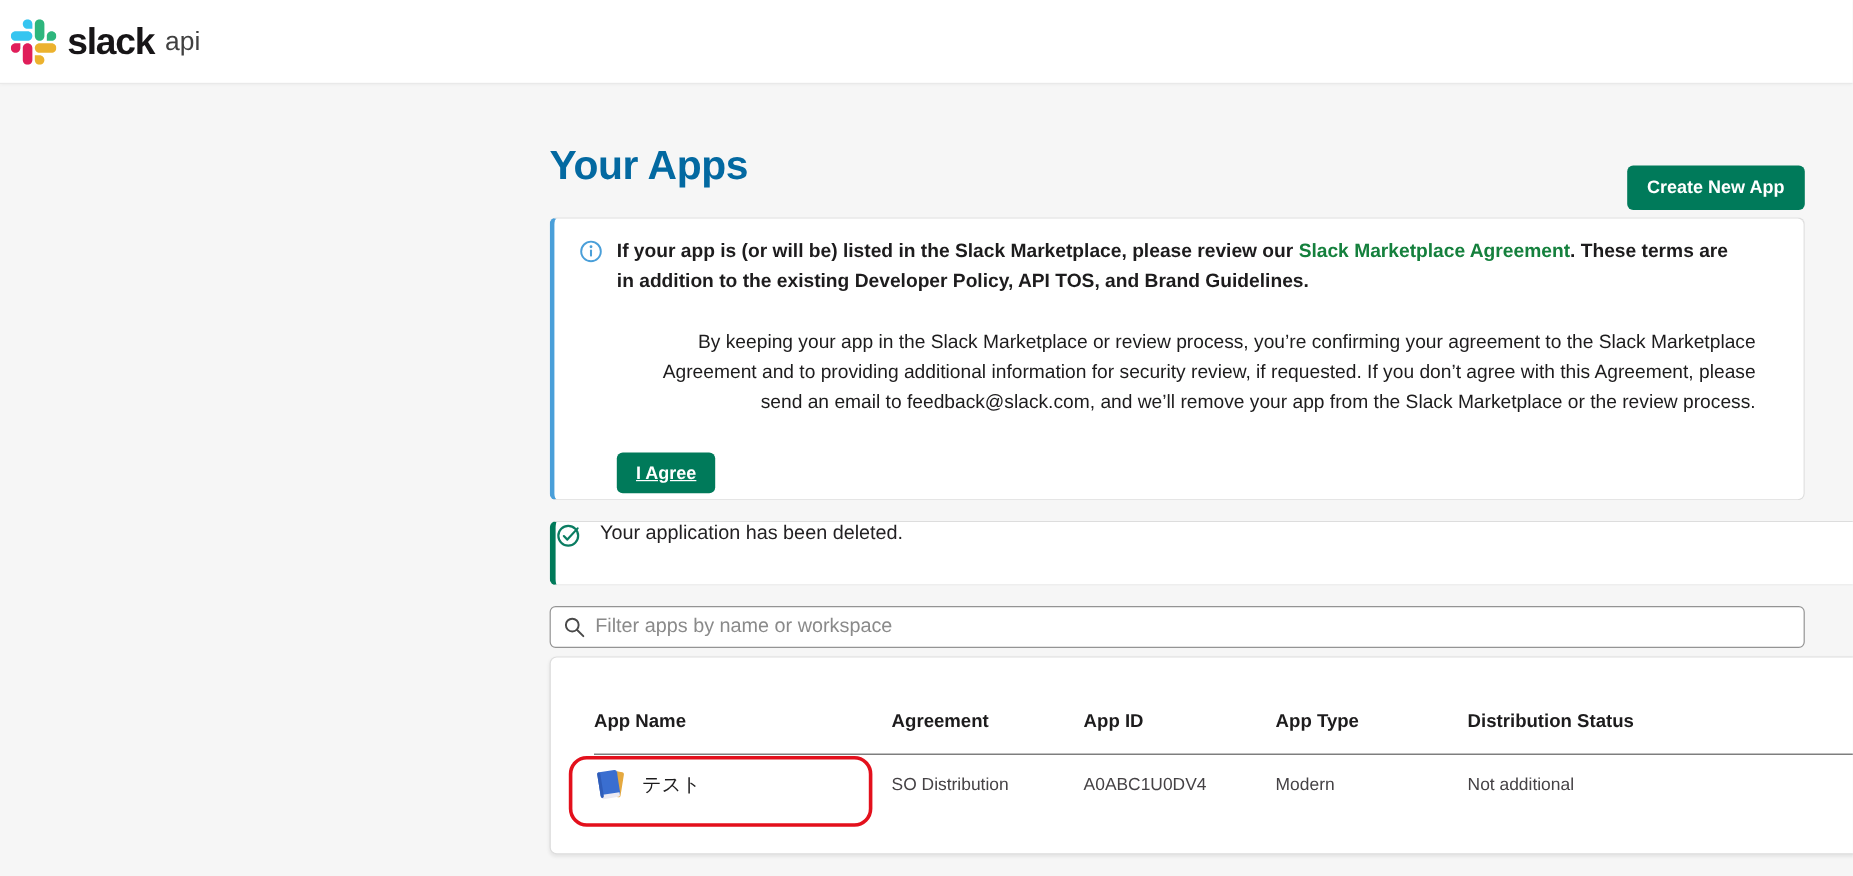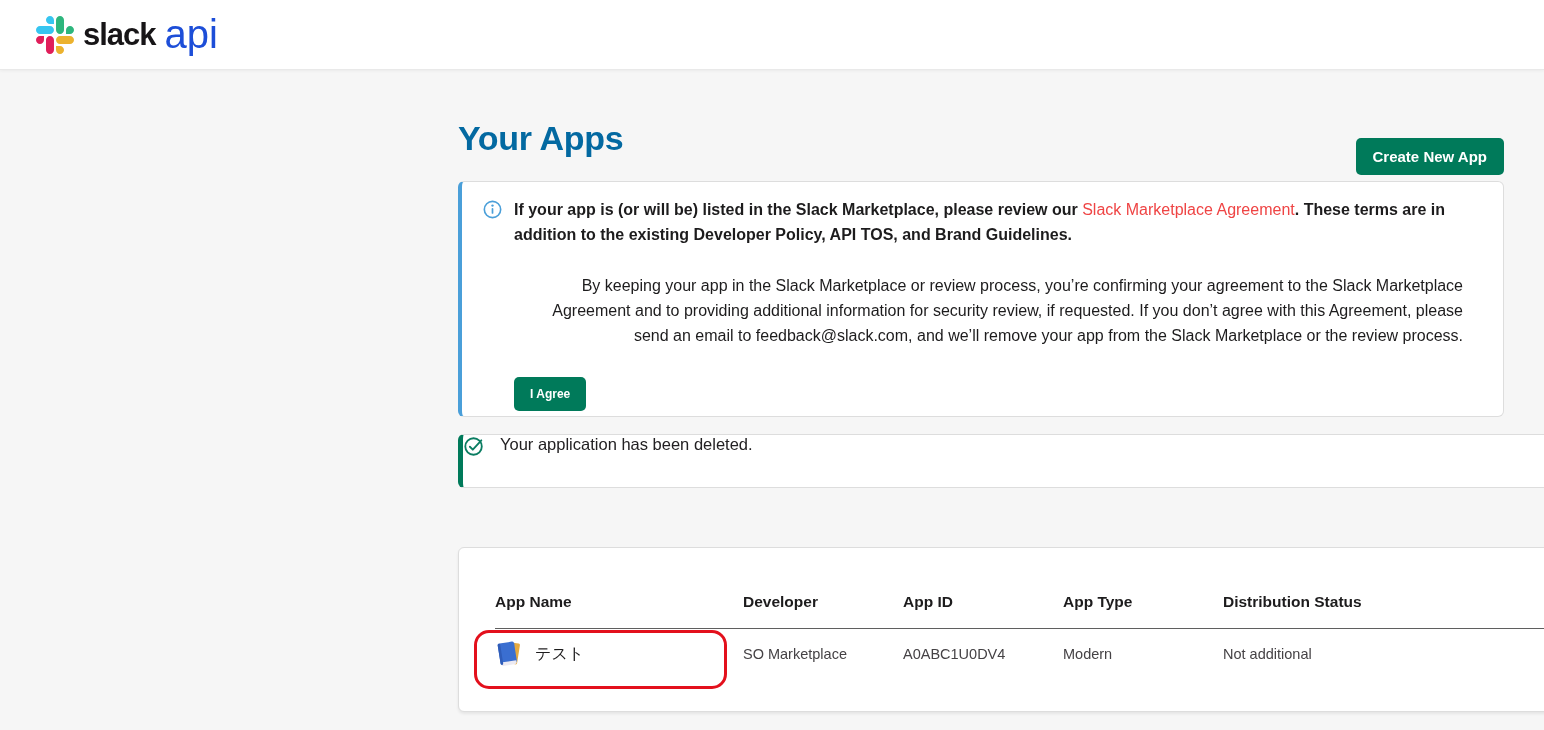--- a/index.html
+++ b/index.html
@@ -11,26 +11,26 @@
     overflow: hidden;
   }
   .canvas { position: relative; width: 1544px; height: 730px; }
 
   
   .topbar {
     position: absolute; left: 0; top: 0; width: 1544px; height: 70px;
     background: #ffffff;
     border-bottom: 1px solid #e9e9e9;
     box-shadow: 0 1px 3px rgba(0,0,0,0.05);
-    display: flex; align-items: center; padding-left: 36px;
+    display: flex; align-items: center; padding-left: 9px;
   }
   .logo-wrap { display: flex; align-items: center; cursor: pointer; }
   .logo-mark { width: 38px; height: 38px; margin-right: 9px; }
   .logo-bold { font-size: 31px; font-weight: 900; letter-spacing: -1px; color: #171517; }
-  .logo-light { font-size: 40px; font-weight: 400; color: #1d4ed8; margin-left: 9px; letter-spacing: 0; }
+  .logo-light { font-size: 22px; font-weight: 400; color: #404040; margin-left: 9px; letter-spacing: 0; }
 
   
   .page-title {
     position: absolute; left: 458px; top: 119px;
     font-size: 34px; font-weight: 800; color: #0369a1; letter-spacing: -0.3px;
   }
   .create-btn {
     position: absolute; right: 40px; top: 138px; height: 37px;
     background: #007a5a; color: #ffffff;
     border: none; border-radius: 5px;
@@ -44,32 +44,32 @@
     position: absolute; left: 458px; top: 181px; width: 1046px; height: 236px;
     background: #ffffff;
     border: 1px solid #dddddd;
     border-left: 4px solid #4a9fd9;
     border-radius: 6px;
     padding: 15px 40px 0 21px;
   }
   .notice-head { display: flex; align-items: flex-start; }
   .info-icon { width: 19px; height: 19px; flex: 0 0 19px; margin-top: 3px; margin-right: 12px; }
   .notice-lead { font-size: 16px; font-weight: 700; line-height: 25px; color: #1d1c1d; max-width: 940px; }
-  .notice-link { color: #ef4444; font-weight: 400; text-decoration: none; cursor: pointer; }
+  .notice-link { color: #15803d; font-weight: 700; text-decoration: none; cursor: pointer; }
   .notice-body {
     margin-left: 31px; margin-top: 26px;
     font-size: 16px; font-weight: 400; line-height: 25px; color: #1d1c1d; max-width: 952px; text-align: right;
   }
   .agree-btn {
     margin-left: 31px; margin-top: 29px; height: 34px;
     background: #007a5a; color: #ffffff;
     border: none; border-radius: 5px;
     font-family: "Liberation Sans", sans-serif;
-    font-size: 12px; font-weight: 700;
-    padding: 0 16px; cursor: pointer;
+    font-size: 15px; font-weight: 700;
+    padding: 0 16px; cursor: pointer; text-decoration: underline;
   }
 
   
   .alert-banner {
     position: absolute; left: 458px; top: 434px; width: 1194px; height: 54px;
     background: #ffffff;
     border: 1px solid #dddddd;
     border-left: 5px solid #007a5a;
     border-radius: 6px;
     display: flex; align-items: flex-start; 
@@ -159,46 +159,53 @@
   </div>
 
   <div class="alert-banner">
     <svg class="check-icon" viewBox="0 0 24 24" xmlns="http://www.w3.org/2000/svg" fill="none" stroke="#0b7d62" stroke-width="2" stroke-linecap="round" stroke-linejoin="round">
       <circle cx="11.5" cy="12.5" r="9"></circle>
       <path d="M7.5 12.8l3.2 3.2 9.3-10.2"></path>
     </svg>
     <span class="alert-text">Your application has been deleted.</span>
   </div>
 
+  <div class="filter-box">
+    <svg class="search-icon" viewBox="0 0 20 20" xmlns="http://www.w3.org/2000/svg" fill="none" stroke="#4a4a4a" stroke-width="1.7" stroke-linecap="round">
+      <circle cx="8.3" cy="8.3" r="5.6"></circle>
+      <path d="M12.6 12.6L18 18"></path>
+    </svg>
+    <input class="filter-input" type="text" placeholder="Filter apps by name or workspace" style="">
+  </div>
 
   <div class="table-card">
     <div class="thead">
       <div class="th">App Name</div>
-      <div class="th">Developer</div>
+      <div class="th">Agreement</div>
       <div class="th">App ID</div>
       <div class="th">App Type</div>
       <div class="th">Distribution Status</div>
     </div>
     <div class="table-divider"></div>
     <div class="trow">
       <div class="td app-name-cell">
         <svg class="app-icon" viewBox="0 0 30 28" xmlns="http://www.w3.org/2000/svg">
           <g transform="rotate(9 19 14)">
             <rect x="16.5" y="3" width="7" height="21" rx="1.5" fill="#e5a93f"></rect>
             <rect x="16.5" y="3" width="2" height="21" fill="#caa257"></rect>
           </g>
           <g transform="rotate(-9 12 13)">
             <rect x="4" y="2.5" width="16.5" height="21.5" rx="2" fill="#3a6ed0"></rect>
             <path d="M4.5 21.5h15.5v2.5a1.5 1.5 0 0 1-1.5 1.2H6a1.6 1.6 0 0 1-1.5-1.4z" fill="#eceaf2"></path>
             <rect x="4" y="2.5" width="2.6" height="21.5" rx="1.3" fill="#2f5cb8"></rect>
           </g>
         </svg>
         <a class="app-name-link">テスト</a>
       </div>
-      <div class="td">SO Marketplace</div>
+      <div class="td">SO Distribution</div>
       <div class="td">A0ABC1U0DV4</div>
       <div class="td">Modern</div>
       <div class="td">Not additional</div>
     </div>
   </div>
 
   <div class="annotation-rect"></div>
 
 </div>
 

